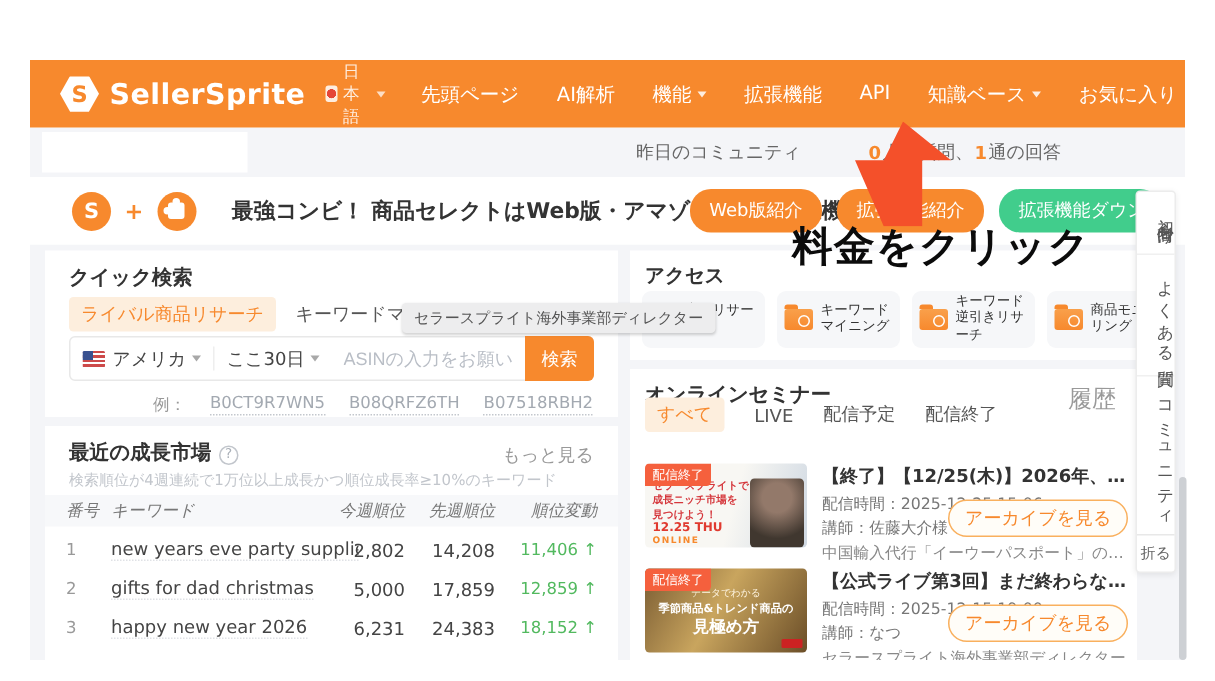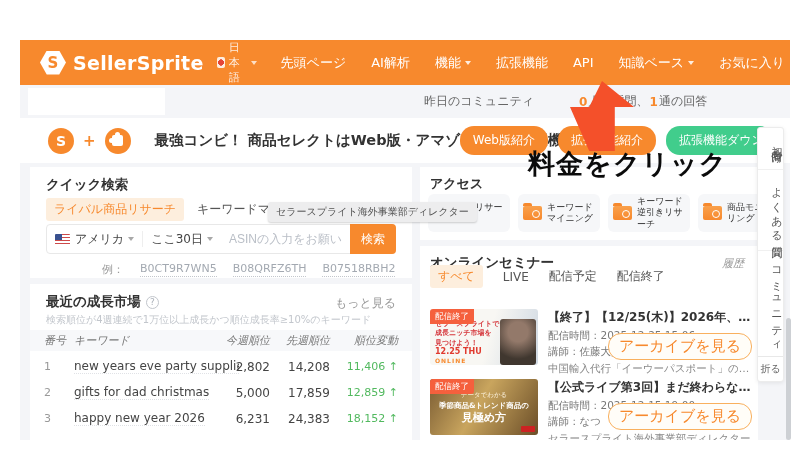--- a/index.html
+++ b/index.html
@@ -107,21 +107,21 @@
     background:linear-gradient(#f9a04b,#f7892d); }
   .folder::before { content:''; position:absolute; left:0; top:-3px; width:9px; height:3px;
     background:#f7892d; border-radius:2px 2px 0 0; }
   .folder::after { content:''; position:absolute; right:2px; bottom:2px; width:6px; height:6px;
     border:1.4px solid #fff; border-radius:50%; }
   .chip-label { font-size:9px; color:#333; line-height:1.25; }
 
   
   #seminars { left:420px; top:246px; width:338px; height:194px; overflow:hidden; }
   .sem-title { position:absolute; left:10px; top:8px; font-size:13.5px; font-weight:bold; color:#333; }
-  .history-link { position:absolute; right:14px; top:10px; font-size:11px; color:#999; cursor:pointer;font-style:italic; }
+  .history-link { position:absolute; right:14px; top:10px; font-size:16px; color:#999; cursor:pointer; }
   .sem-tabs { position:absolute; left:10px; top:19px; display:flex; align-items:center; gap:20px;
     font-size:12px; color:#555; }
   .sem-item { position:absolute; left:0; width:100%; height:66px; padding:5px 8px 5px 10px; display:flex; }
   .thumb { position:relative; width:108px; height:56px; border-radius:3px; overflow:hidden; flex:none; }
   .thumb1 { background:linear-gradient(105deg,#f8f7f3 54%,#cfd8e2); }
   .thumb2 { background:linear-gradient(120deg,#7a5c33,#c9a55e 45%,#6b4e28); }
   .live-badge { position:absolute; left:0; top:0; background:#f5603d; color:#fff; font-size:8.5px;
     padding:1.5px 5px; border-radius:0 0 3px 0; z-index:3; }
   .t1-lines { position:absolute; left:5px; top:11px; font-size:7px; font-weight:bold; color:#d5373c; line-height:1.35; }
   .t1-date { position:absolute; left:5px; top:38px; font-size:8px; font-weight:bold; color:#e03a2f; }
@@ -132,21 +132,21 @@
   .t2-l2 { position:absolute; left:0; right:0; top:22px; text-align:center; font-size:7.5px; font-weight:bold; color:#fff; }
   .t2-l3 { position:absolute; left:0; right:0; top:31px; text-align:center; font-size:11px; font-weight:800; color:#fff; }
   .yt-mark { position:absolute; right:3px; bottom:3px; width:14px; height:6px; background:#c22; border-radius:1px; }
   .sem-body { margin-left:10px; width:206px; position:relative; }
   .sem-item-title { font-size:12px; font-weight:bold; color:#333; white-space:nowrap;
     overflow:hidden; text-overflow:ellipsis; cursor:pointer; }
   .sem-meta { font-size:10.5px; color:#777; margin-top:2.5px; white-space:nowrap; }
   .sem-desc { font-size:10.5px; color:#888; margin-top:2.5px; white-space:nowrap; overflow:hidden;
     text-overflow:ellipsis; }
   .archive-btn { position:absolute; right:2px; top:24px; background:#fffdf8; border:1px solid #f9b05e;
-    color:#f7892d; font-size:15px; padding:3px 10px; border-radius:13px; white-space:nowrap; cursor:pointer; z-index:3; }
+    color:#f7892d; font-size:12px; padding:3px 10px; border-radius:13px; white-space:nowrap; cursor:pointer; z-index:3; }
 
   
   .rail { position:absolute; left:757px; top:127px; width:27px; background:#fff;
     border:1px solid #ececec; border-radius:3px; box-shadow:0 1px 4px rgba(0,0,0,.08); z-index:40; }
   .rail-item { writing-mode:vertical-rl; font-size:11px; color:#555; letter-spacing:2px;
     padding:9px 0; margin:0 auto; border-bottom:1px solid #f0f0f0; cursor:pointer; display:block; text-align:center; width:100%; }
   .rail-item:nth-child(3) { border-bottom:none; }
   .rail-fold { border-top:1px solid #e8e8e8; font-size:10px; color:#666; text-align:center;
     padding:5px 1px; cursor:pointer; white-space:nowrap; }
 

